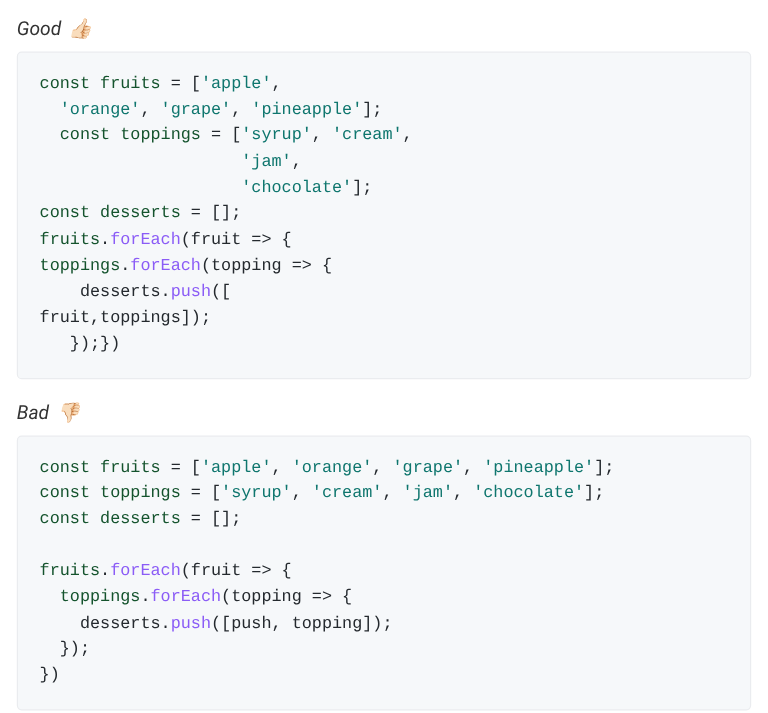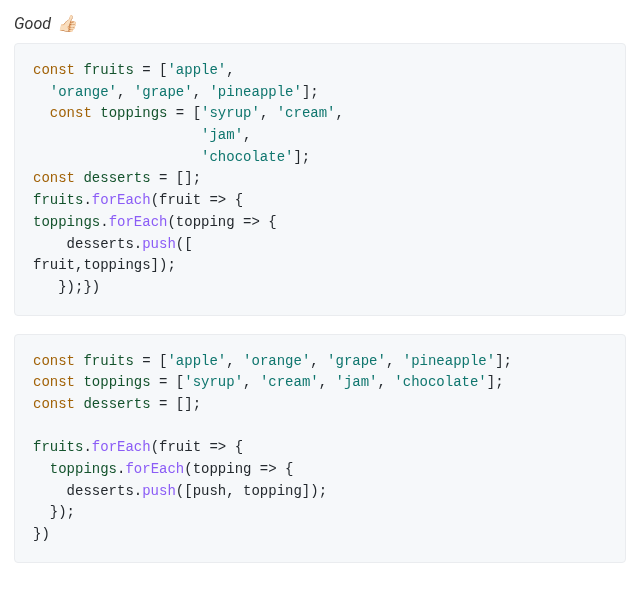--- a/index.html
+++ b/index.html
@@ -33,21 +33,21 @@
     overflow-x: auto;
   }
   pre.code {
     margin: 0;
     font-family: "SFMono-Regular", Consolas, "Liberation Mono", Menlo, monospace;
     font-size: 14px;
     line-height: 1.55;
     white-space: pre;
     color: #24292e;
   }
-  .kw   { color: #a16207; } 
+  .kw   { color: #14532d; } 
   .id   { color: #14532d; } 
   .str  { color: #0f766e; } 
   .fn   { color: #8b5cf6; } 
   .pn   { color: #24292e; }
 </style>
 </head>
 <body>
 
 <div class="page">
 
@@ -63,20 +63,24 @@
 <span class="pn">                    </span><span class="str">'jam'</span><span class="pn">,</span>
 <span class="pn">                    </span><span class="str">'chocolate'</span><span class="pn">];</span>
 <span class="kw">const</span><span class="pn"> </span><span class="id">desserts</span><span class="pn"> = [];</span>
 <span class="id">fruits</span><span class="pn">.</span><span class="fn">forEach</span><span class="pn">(fruit =&gt; {</span>
 <span class="id">toppings</span><span class="pn">.</span><span class="fn">forEach</span><span class="pn">(topping =&gt; {</span>
 <span class="pn">    desserts.</span><span class="fn">push</span><span class="pn">([</span>
 <span class="pn">fruit,toppings]);</span>
 <span class="pn">   });})</span></pre>
   </div>
 
+  <div class="label">
+    <span>Bad</span>
+    <span>👎🏻</span>
+  </div>
 
   <div class="codebox">
     <pre class="code"><span class="kw">const</span><span class="pn"> </span><span class="id">fruits</span><span class="pn"> = [</span><span class="str">'apple'</span><span class="pn">, </span><span class="str">'orange'</span><span class="pn">, </span><span class="str">'grape'</span><span class="pn">, </span><span class="str">'pineapple'</span><span class="pn">];</span>
 <span class="kw">const</span><span class="pn"> </span><span class="id">toppings</span><span class="pn"> = [</span><span class="str">'syrup'</span><span class="pn">, </span><span class="str">'cream'</span><span class="pn">, </span><span class="str">'jam'</span><span class="pn">, </span><span class="str">'chocolate'</span><span class="pn">];</span>
 <span class="kw">const</span><span class="pn"> </span><span class="id">desserts</span><span class="pn"> = [];</span>
 
 <span class="id">fruits</span><span class="pn">.</span><span class="fn">forEach</span><span class="pn">(fruit =&gt; {</span>
 <span class="pn">  </span><span class="id">toppings</span><span class="pn">.</span><span class="fn">forEach</span><span class="pn">(topping =&gt; {</span>
 <span class="pn">    desserts.</span><span class="fn">push</span><span class="pn">([push, topping]);</span>
 <span class="pn">  });</span>

